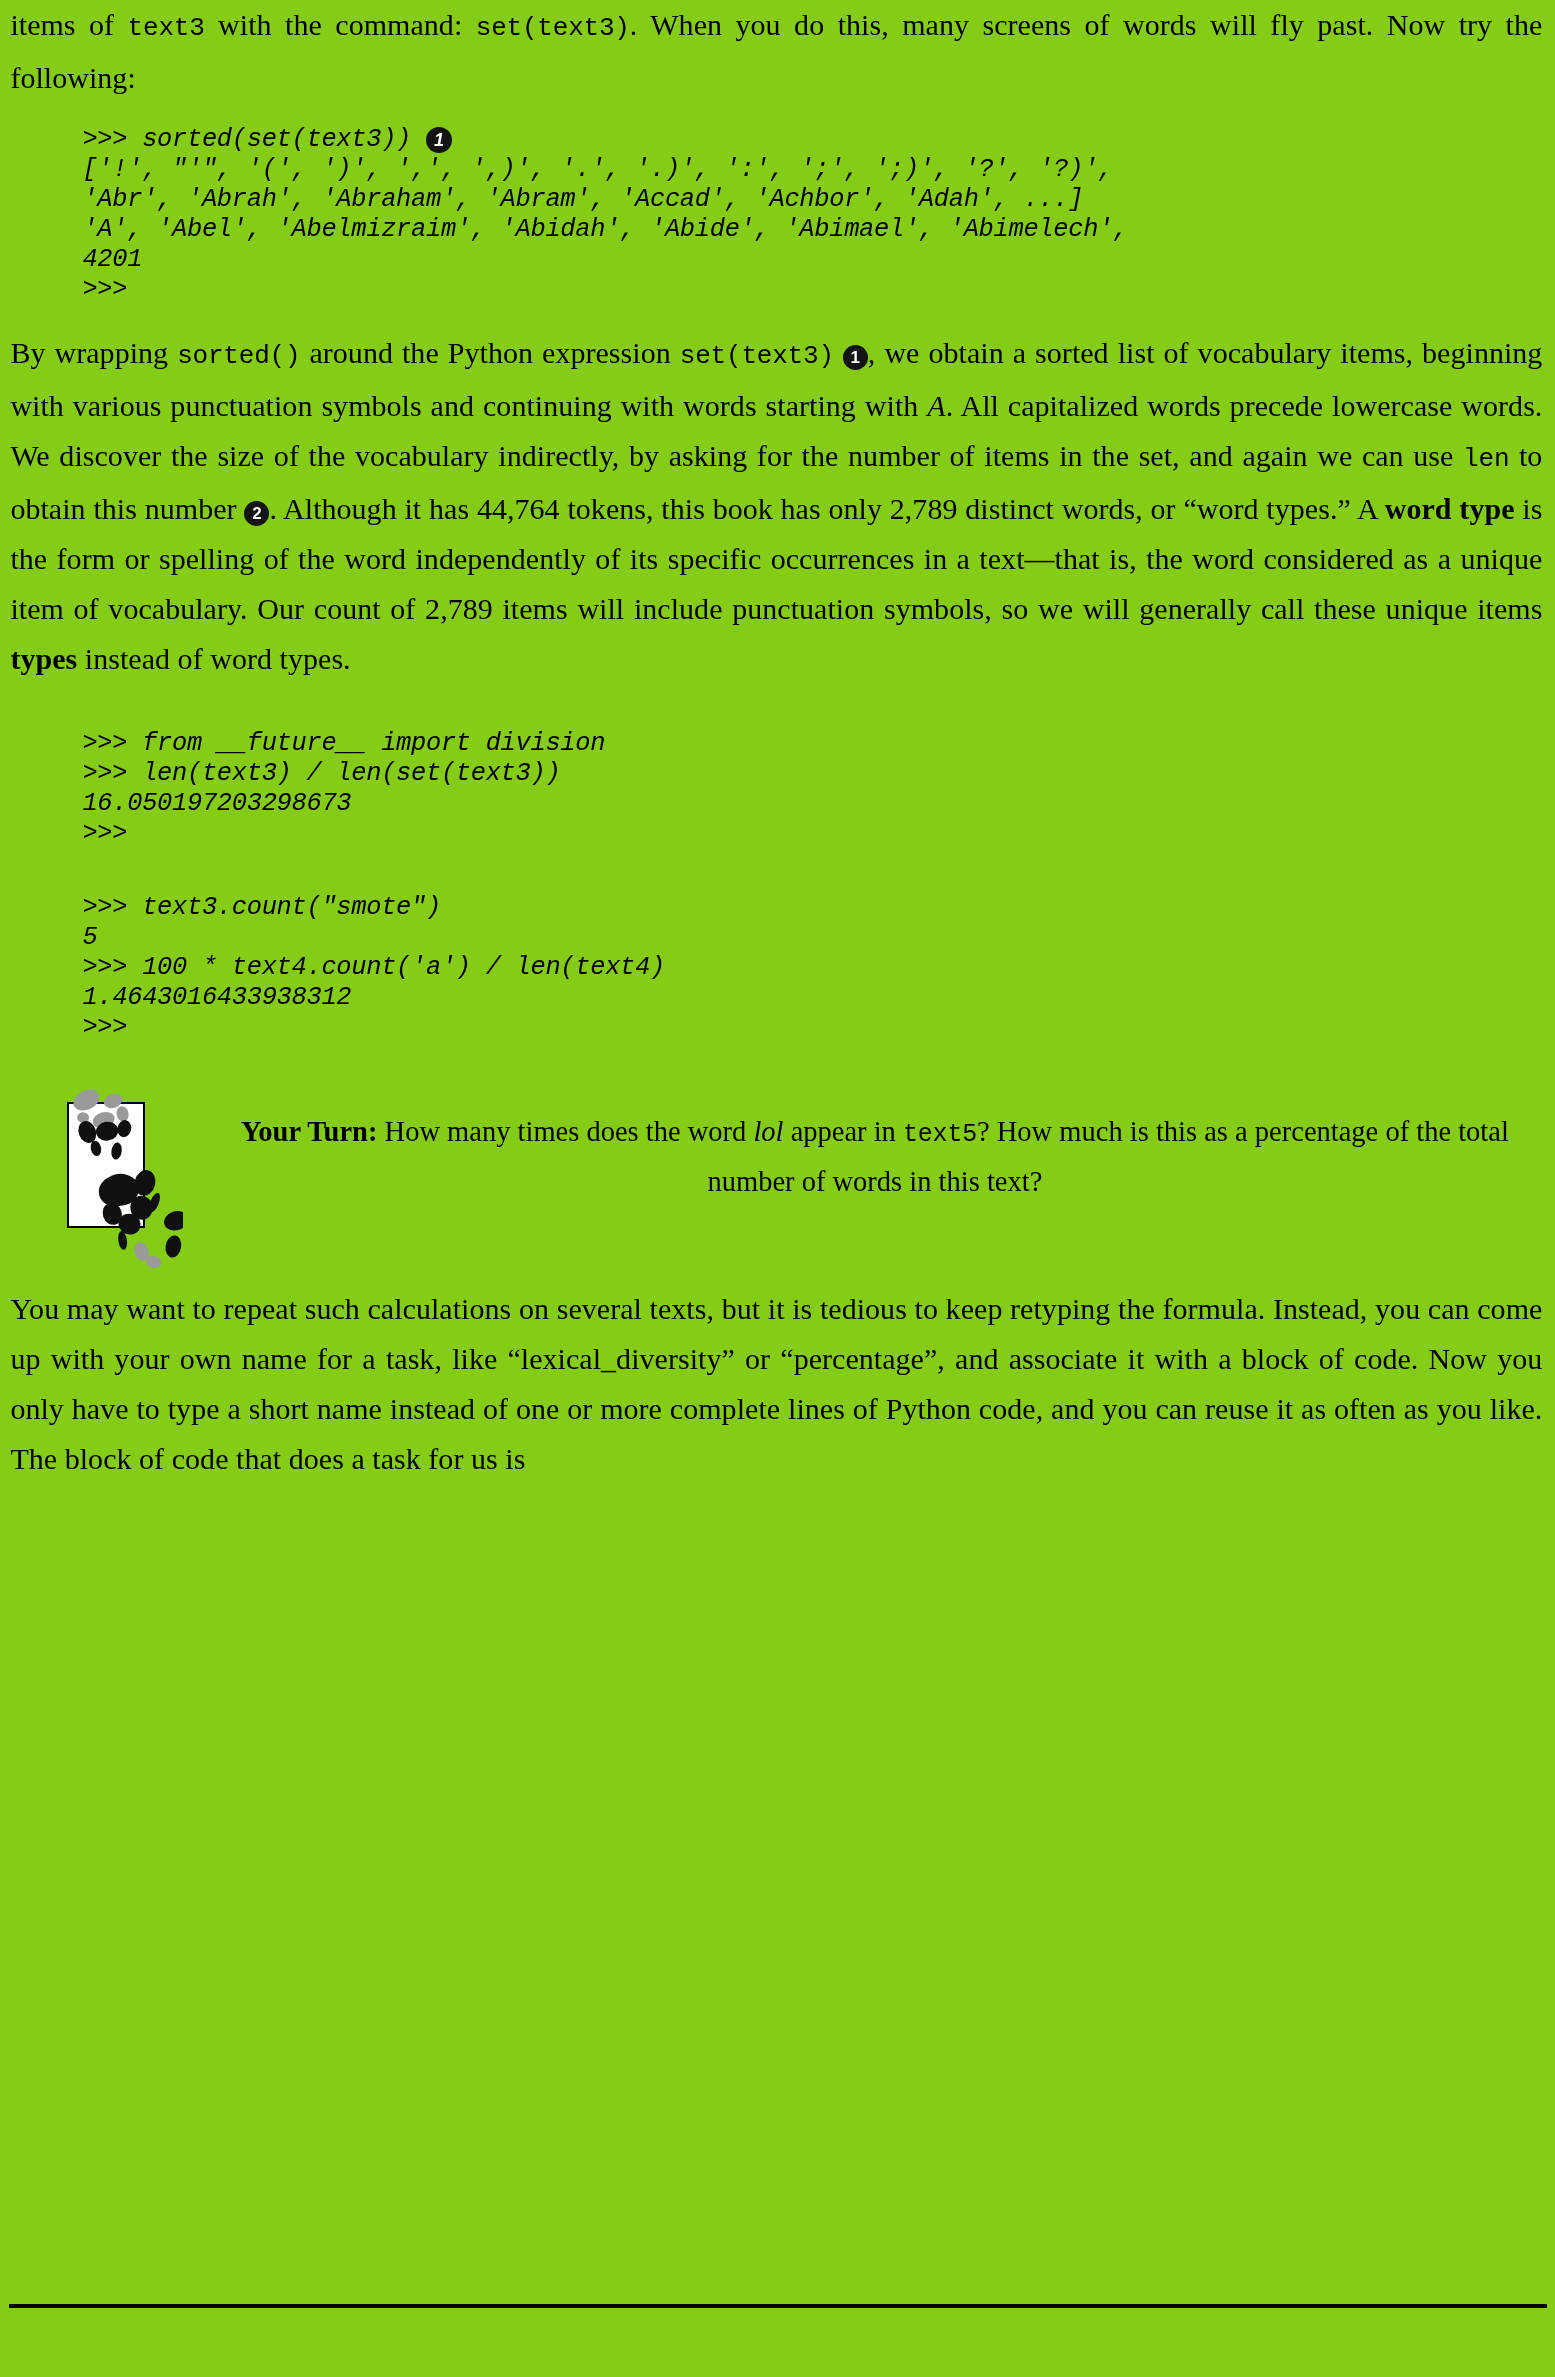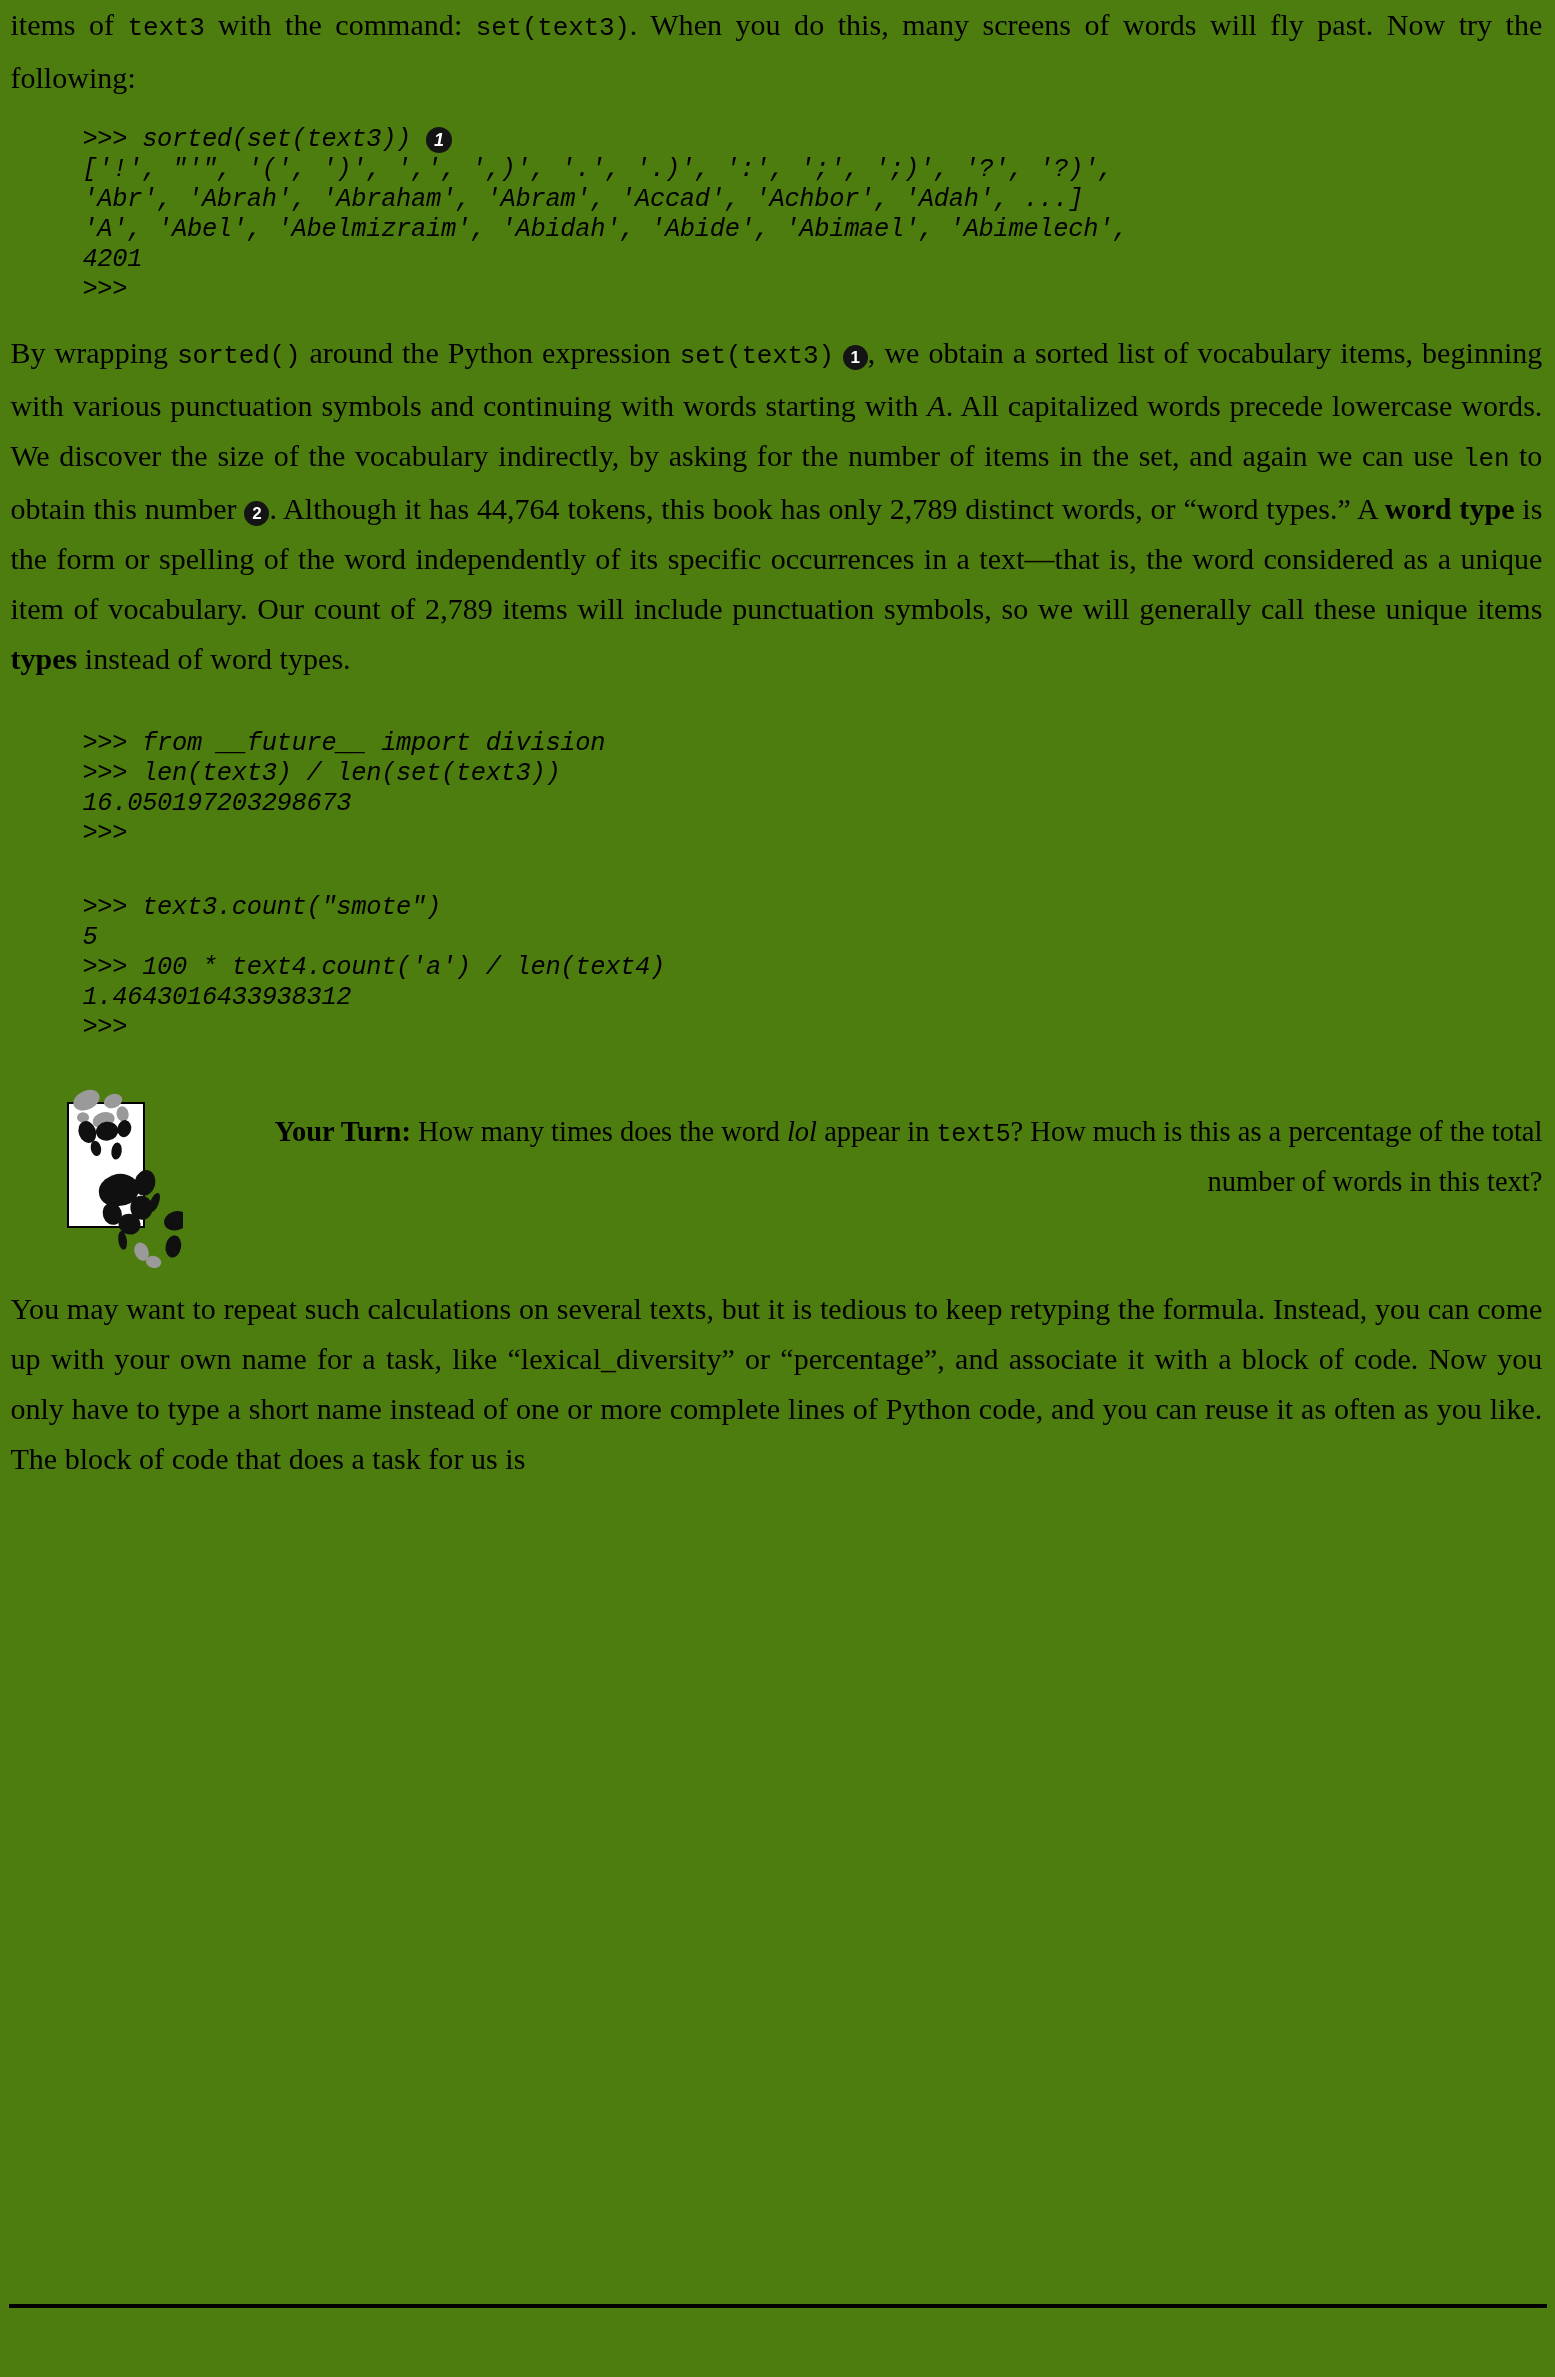--- a/index.html
+++ b/index.html
@@ -4,21 +4,21 @@
 <style>
   html, body {
     margin: 0;
     padding: 0;
     background: #ffffff;
   }
   .page {
     position: relative;
     width: 1555px;
     height: 2377px;
-    background: #4d7c0f;
+    background: #84cc16;
     box-sizing: border-box;
     padding: 6px;
     overflow: hidden;
     font-family: "Liberation Serif", "DejaVu Serif", serif;
     color: #000000;
   }
   .content {
     position: absolute;
     left: 10.4px;
     top: 0px;
@@ -103,21 +103,21 @@
     border: 2.2px solid #000;
     box-sizing: border-box;
     background: #fff;
   }
   .callout-icon svg { position: absolute; left: -22.4px; top: -19px; }
   .callout-text {
     margin-left: 140px;
     font-family: "Liberation Serif", "DejaVu Serif", serif;
     font-size: 28.5px;
     line-height: 47px;
-    text-align: right;
+    text-align: center;
     padding-top: 5.2px;
   }
   .callout-text .lead { font-weight: bold; }
   .callout-text code { font-size: 25px; }
 
   
   .footer-rule {
     position: absolute;
     left: 8.6px;
     top: 2304px;

